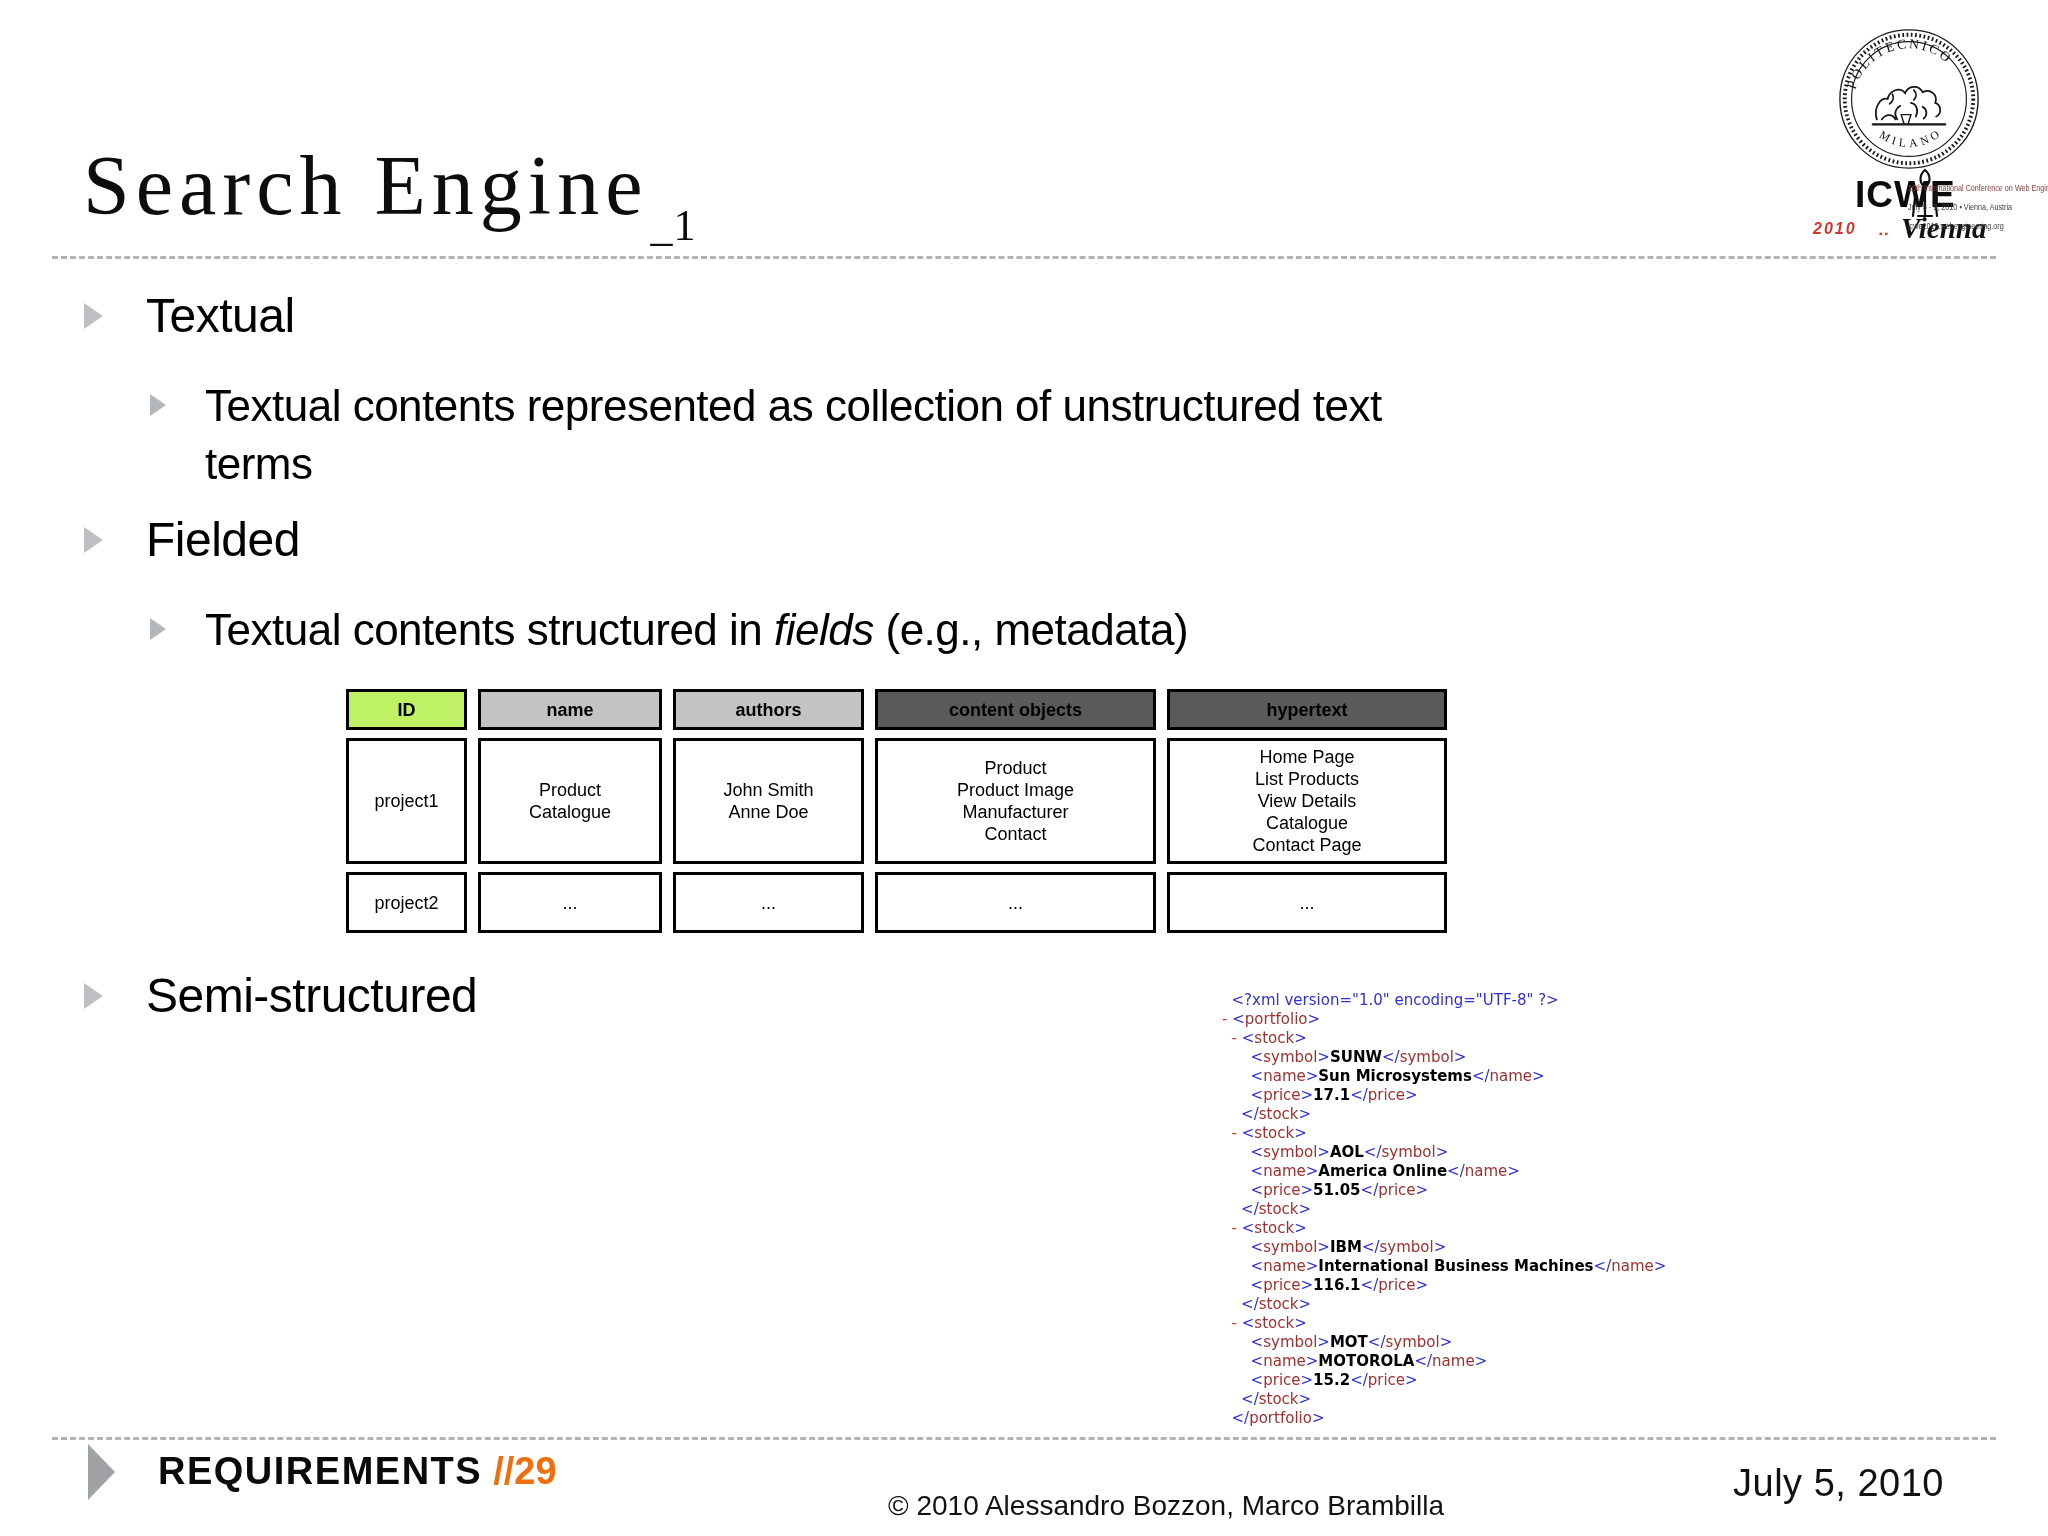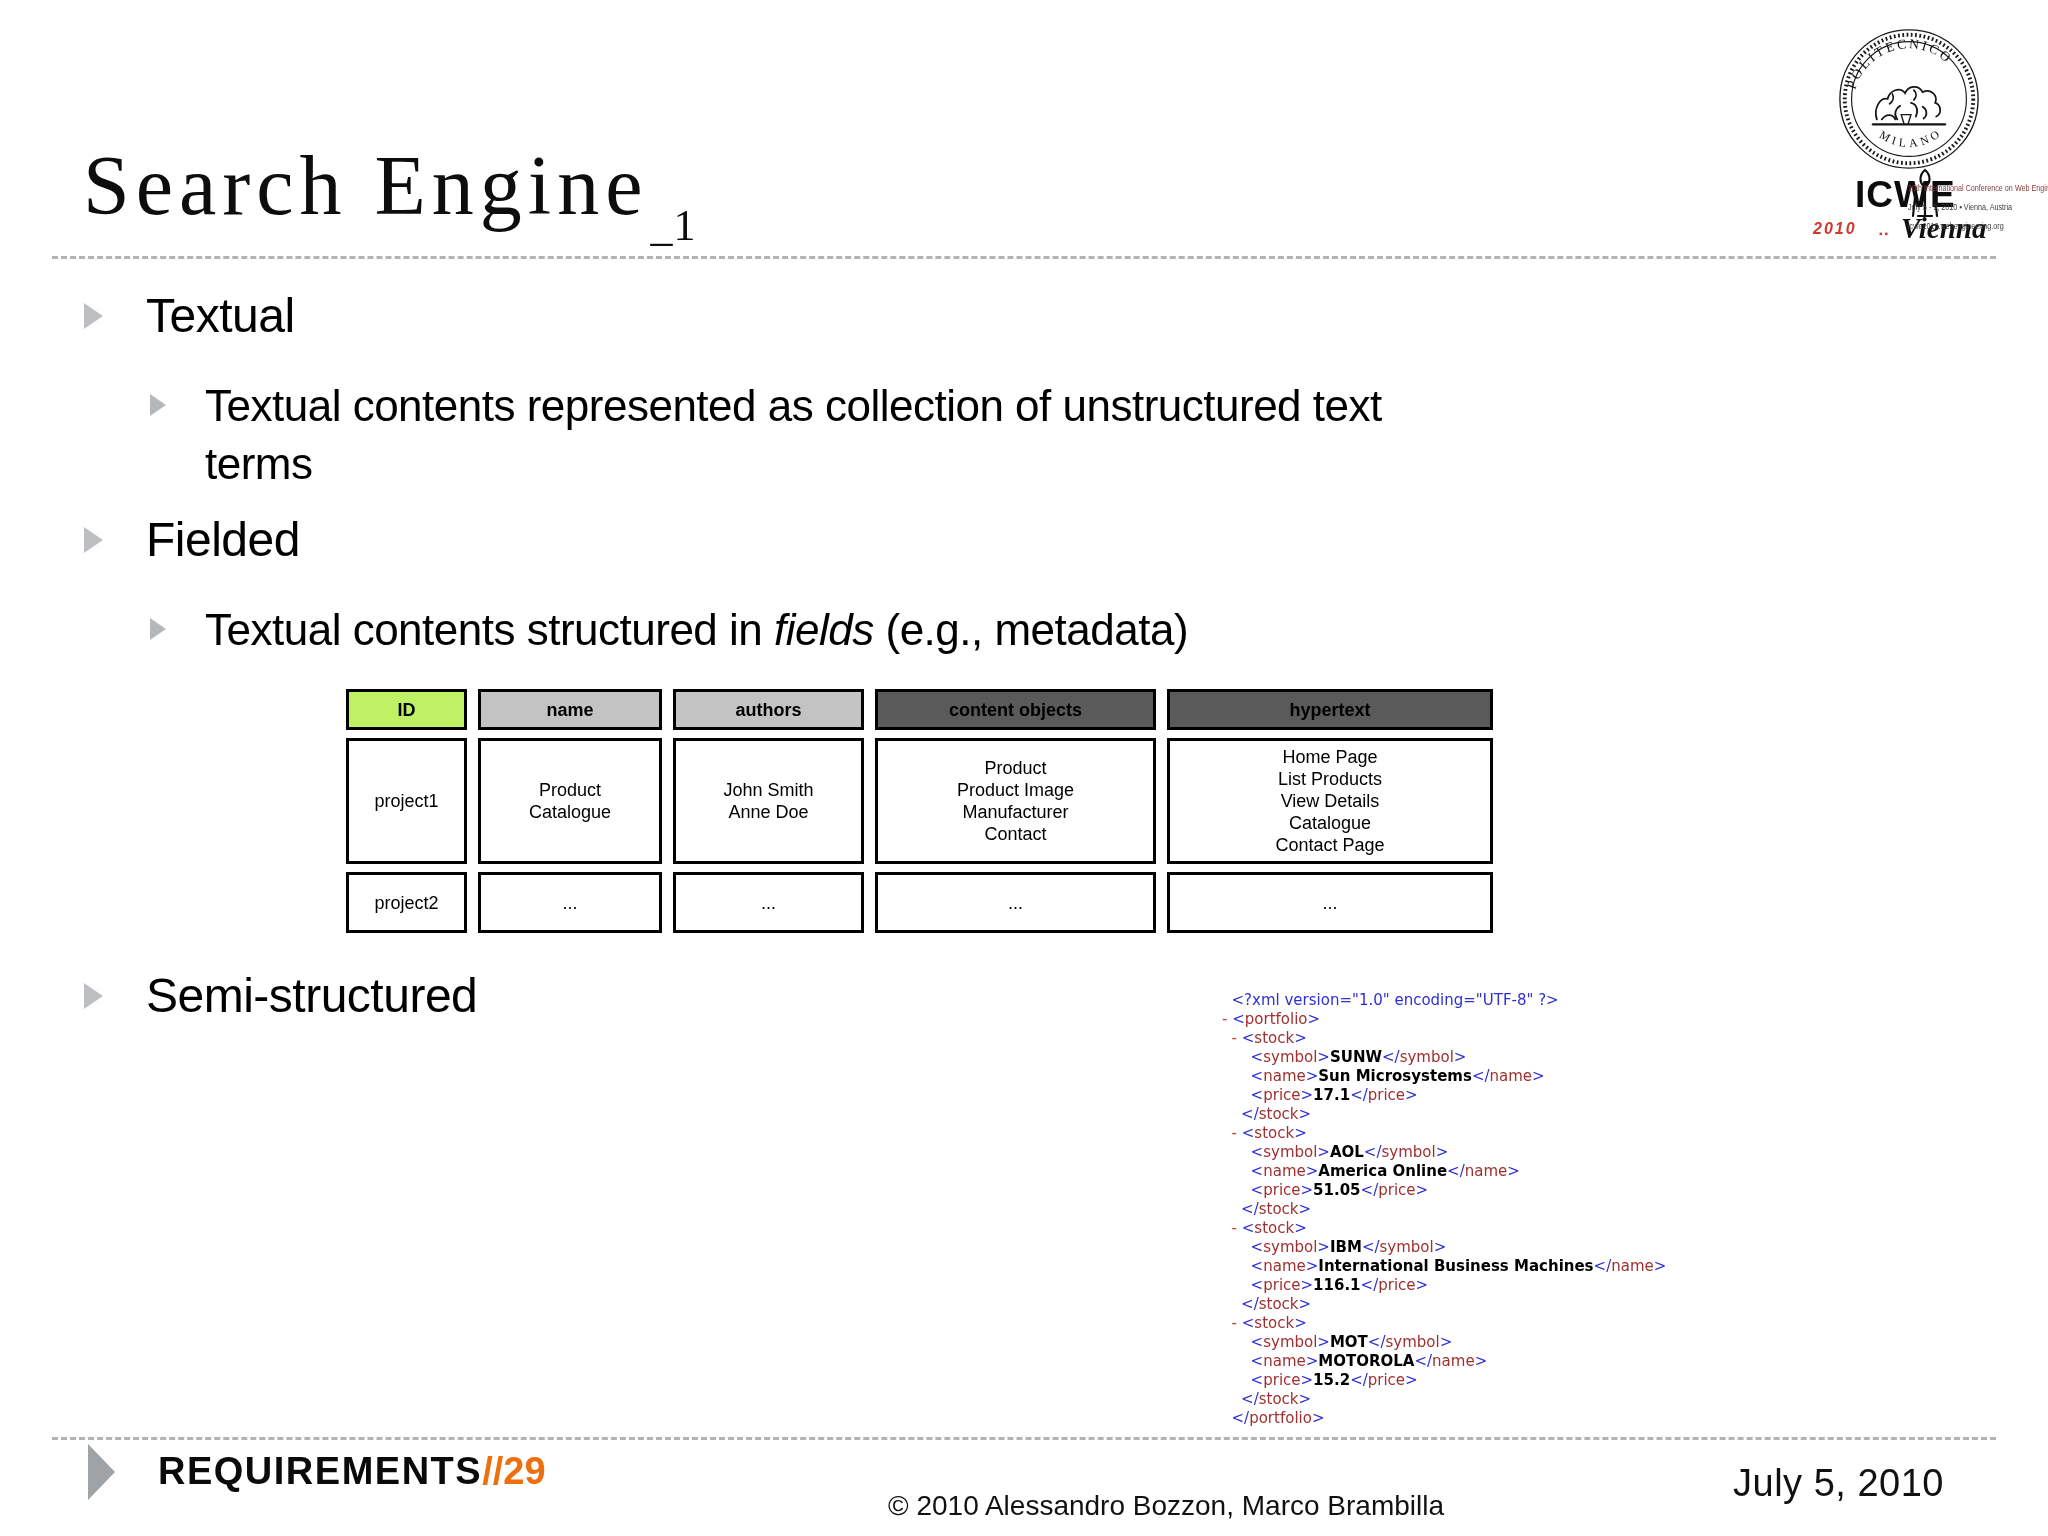--- a/index.html
+++ b/index.html
@@ -27,36 +27,36 @@
            border-top:11px solid transparent;border-bottom:11px solid transparent;}
   .p-b1a{top:285px}.p-b2a{top:377px}.p-b1b{top:509px}.p-b2b{top:601px}
   .p-b1c{top:965px}.p-b2c{top:1048px}
 
   
   .tbl{position:absolute;left:346px;top:689px;}
   .trow{display:flex;gap:11px;margin-bottom:8px;}
   .cell{box-sizing:border-box;border:3px solid #000;background:#fff;display:flex;
         flex-direction:column;justify-content:center;align-items:center;text-align:center;
         font-size:18px;line-height:22px;color:#000;}
-  .c0{width:121px}.c1{width:184px}.c2{width:191px}.c3{width:281px}.c4{width:326px}
+  .c0{width:121px}.c1{width:184px}.c2{width:191px}.c3{width:281px}.c4{width:280px}
   .hd{height:41px;font-weight:700;}
   .shade-white{background:#bef264}.shade-light{background:#c3c3c3}.shade-dark{background:#5a5a5a}
   .r0 .cell{height:126px}
   .r1 .cell{height:61px}
 
   
   .xml{position:absolute;left:1222px;top:991px;font-family:"DejaVu Sans",sans-serif;
        font-size:15px;line-height:19px;white-space:pre;}
   .xb{color:#2f2fd3}.xm{color:#a03030}.xd{color:#d43535}.xv{color:#000;font-weight:700}
 
   
   .f-tri{position:absolute;left:88px;top:1444px;width:0;height:0;
          border-left:27px solid #a0a3a6;border-top:28px solid transparent;border-bottom:28px solid transparent;}
   .f-sec{position:absolute;left:158px;top:1450px;font-size:38px;font-weight:700;letter-spacing:1.5px;color:#0a0a0a;white-space:nowrap;}
-  .f-page{color:#ee6f0e;margin-left:0;letter-spacing:0;}
+  .f-page{color:#ee6f0e;margin-left:11px;letter-spacing:0;}
   .f-copy{position:absolute;left:888px;top:1490px;font-size:28px;color:#111;}
   .f-date{position:absolute;left:1733px;top:1462px;font-size:38px;color:#111;letter-spacing:0.5px;}
 
   
   .seal{position:absolute;left:1836px;top:26px;width:146px;height:146px;}
   .icwe-box{position:absolute;left:1813px;top:168px;width:235px;height:88px;}
   .icwe-box *{position:absolute;}
   .icwe-word{left:2px;top:6px;font-size:37px;font-weight:700;letter-spacing:1px;color:#0c0c0c;margin-left:40px;}
   .icwe-glyph{left:92px;top:-2px;}
   .icwe-year{left:0px;top:52px;font-size:16px;font-weight:700;font-style:italic;color:#d4372c;letter-spacing:2px;}

